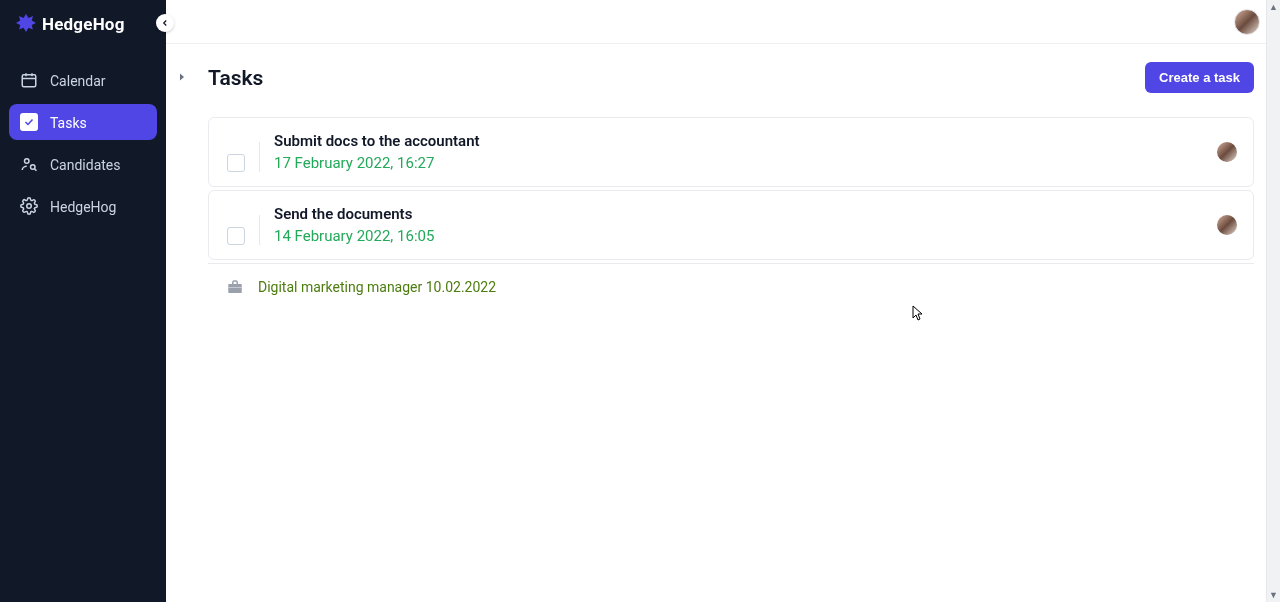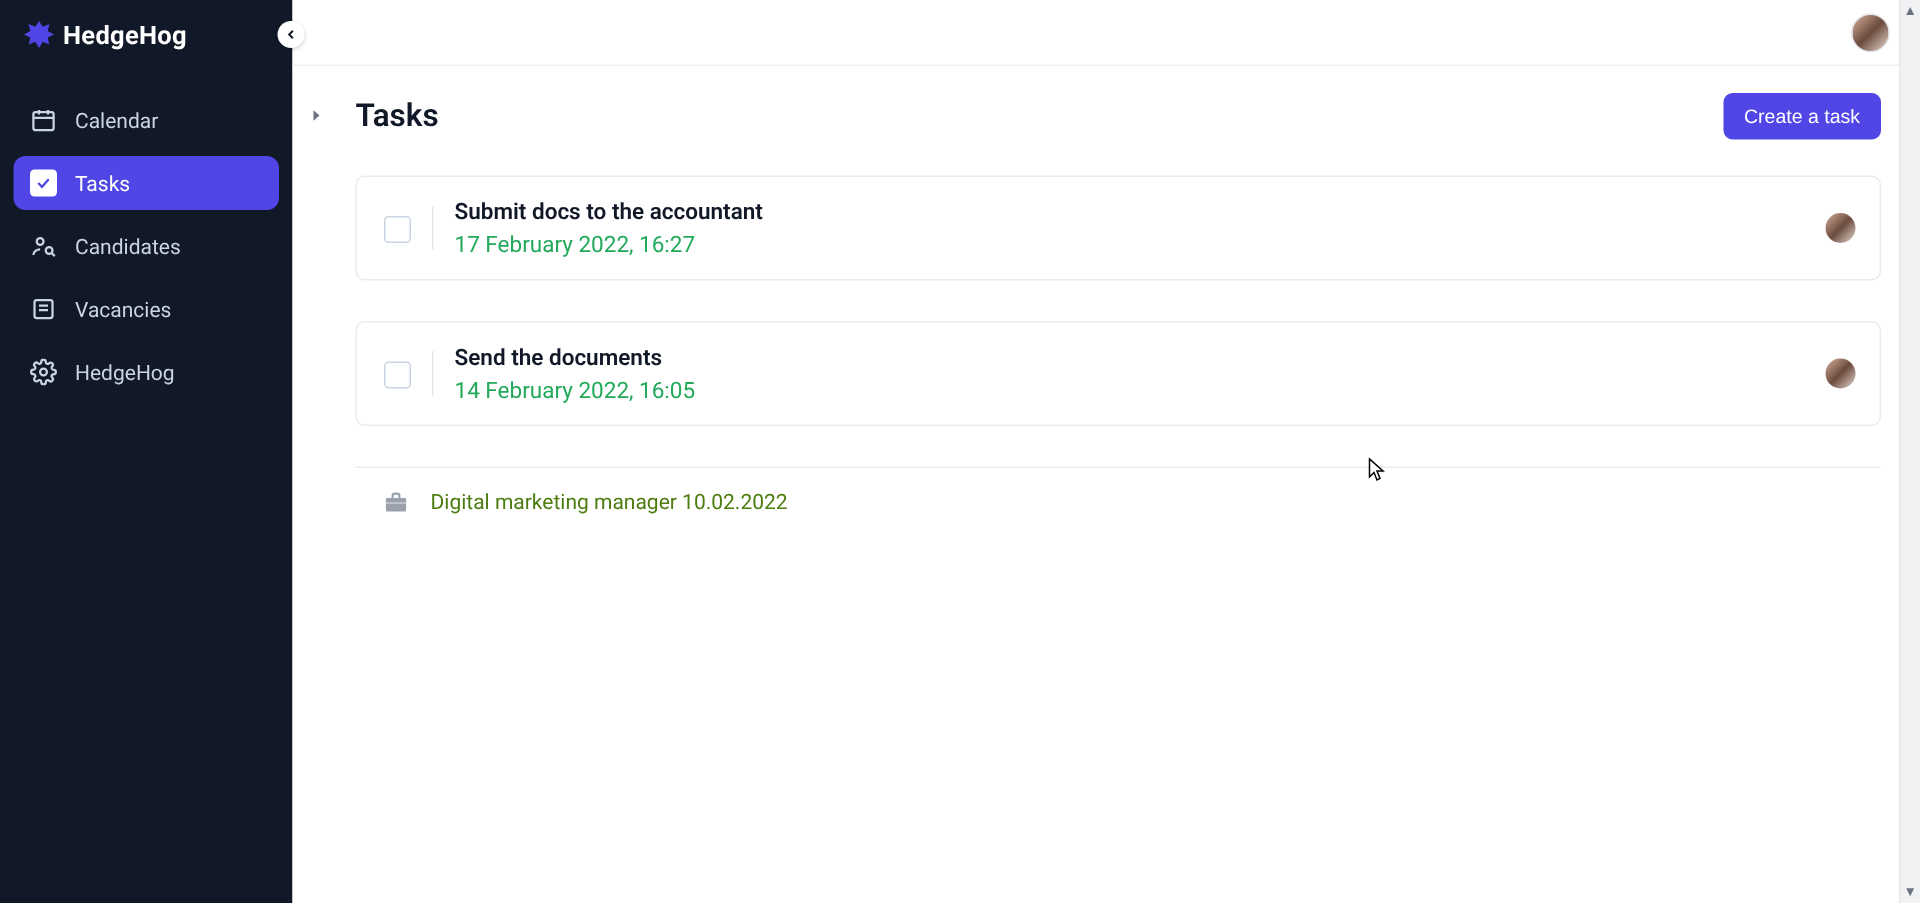--- a/index.html
+++ b/index.html
@@ -11,21 +11,21 @@
     overflow: hidden;
     position: relative;
   }
   .layout {
     display: flex;
     width: 100%;
     height: 100%;
   }
   
   .sidebar {
-    width: 195px;
+    width: 166px;
     background: #111827;
     color: #cbd5e1;
     flex-shrink: 0;
     position: relative;
     padding-top: 12px;
   }
   .logo {
     display: flex;
     align-items: center;
     gap: 4px;
@@ -97,30 +97,30 @@
     width: 12px; height: 12px; color:#6b7280; cursor:pointer;
   }
   .page-header {
     display:flex; align-items:center; justify-content:space-between;
     padding-left: 32px;
     margin-bottom: 24px;
   }
   .page-title { font-size: 21px; font-weight: 600; color:#111827; }
   .create-btn {
     background:#4f46e5; color:#fff; border:none;
-    font-size: 13px; font-weight:400;
+    font-size: 13px; font-weight:700;
     padding: 8px 14px; border-radius:6px; cursor:pointer;
   }
   .task-list { padding-left: 32px; }
   .task-card {
     border:1px solid #e9ebef;
     border-radius: 6px;
     padding: 14px 18px;
-    display:flex; align-items:center;
-    margin-bottom: 27px;
+    display:flex; align-items:flex-end;
+    margin-bottom: 3px;
     position:relative;
   }
   .task-checkbox {
     width:18px; height:18px; border:1.5px solid #cbd5e1; border-radius:3px;
     flex-shrink:0; margin-top:2px; cursor:pointer;
   }
   .task-divider {
     width:1px; height: 30px; background:#e5e7eb; margin: 0 14px 0 14px;
   }
   .task-info { flex:1; }
@@ -192,30 +192,20 @@
       <li class="nav-item">
         <span class="nav-icon">
           <svg viewBox="0 0 24 24" fill="none" stroke="currentColor" stroke-width="2">
               <circle cx="9" cy="8" r="3"></circle>
               <path d="M3 20c0-3 3-5 6-5"></path>
               <circle cx="17" cy="16" r="3"></circle>
               <line x1="19" y1="18" x2="22" y2="21"></line>
             </svg>
         </span>
         <span>Candidates</span>
-      </li>
-      <li class="nav-item">
-        <span class="nav-icon">
-          <svg viewBox="0 0 24 24" fill="none" stroke="currentColor" stroke-width="2">
-              <rect x="4" y="4" width="16" height="16" rx="2"></rect>
-              <line x1="8" y1="9" x2="16" y2="9"></line>
-              <line x1="8" y1="13" x2="16" y2="13"></line>
-            </svg>
-        </span>
-        <span>Vacancies</span>
       </li>
       <li class="nav-item">
         <span class="nav-icon">
           <svg viewBox="0 0 24 24" fill="none" stroke="currentColor" stroke-width="2">
               <circle cx="12" cy="12" r="3"></circle>
               <path d="M19.4 15a1.7 1.7 0 00.34 1.87l.06.06a2 2 0 11-2.83 2.83l-.06-.06a1.7 1.7 0 00-1.87-.34 1.7 1.7 0 00-1 1.56V21a2 2 0 11-4 0v-.09a1.7 1.7 0 00-1-1.56 1.7 1.7 0 00-1.87.34l-.06.06a2 2 0 11-2.83-2.83l.06-.06a1.7 1.7 0 00.34-1.87 1.7 1.7 0 00-1.56-1H3a2 2 0 110-4h.09a1.7 1.7 0 001.56-1 1.7 1.7 0 00-.34-1.87l-.06-.06a2 2 0 112.83-2.83l.06.06a1.7 1.7 0 001.87.34H9a1.7 1.7 0 001-1.56V3a2 2 0 114 0v.09a1.7 1.7 0 001 1.56 1.7 1.7 0 001.87-.34l.06-.06a2 2 0 112.83 2.83l-.06.06a1.7 1.7 0 00-.34 1.87V9a1.7 1.7 0 001.56 1H21a2 2 0 110 4h-.09a1.7 1.7 0 00-1.56 1z"></path>
             </svg>
         </span>
         <span>HedgeHog</span>
       </li>

